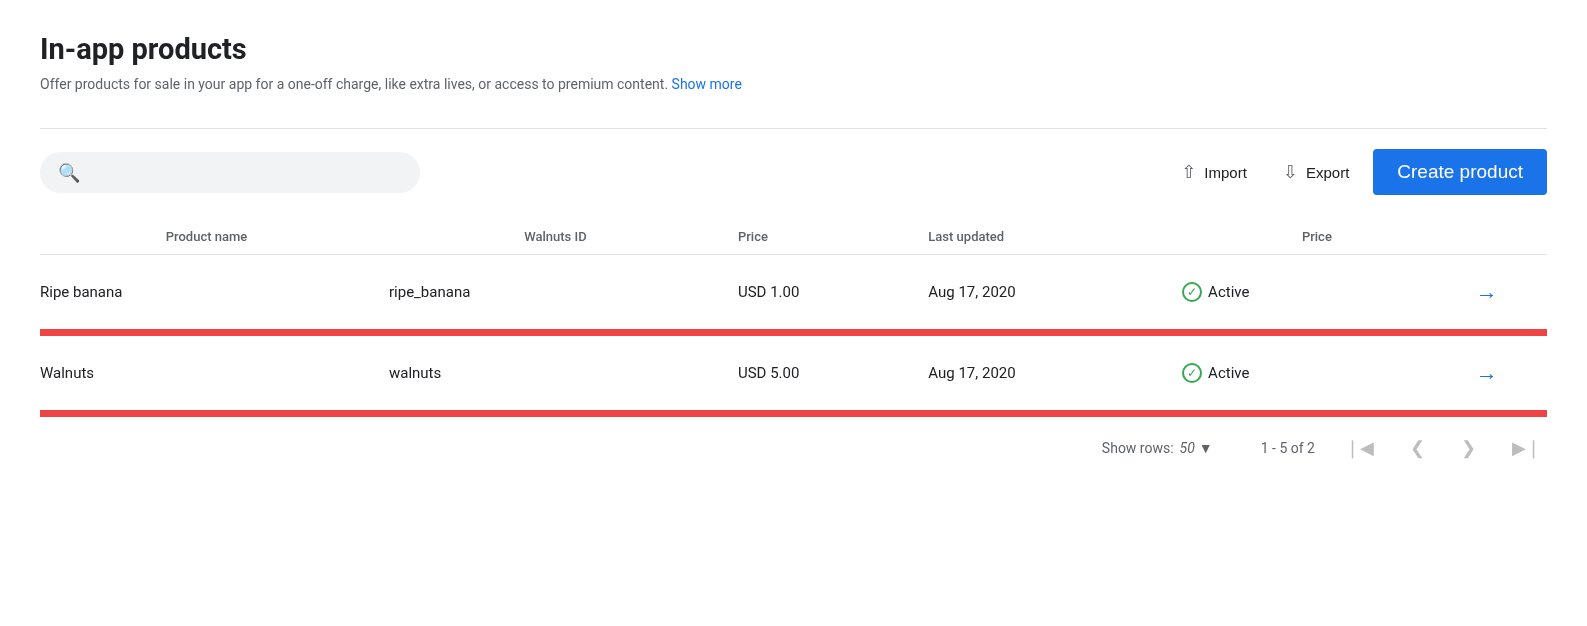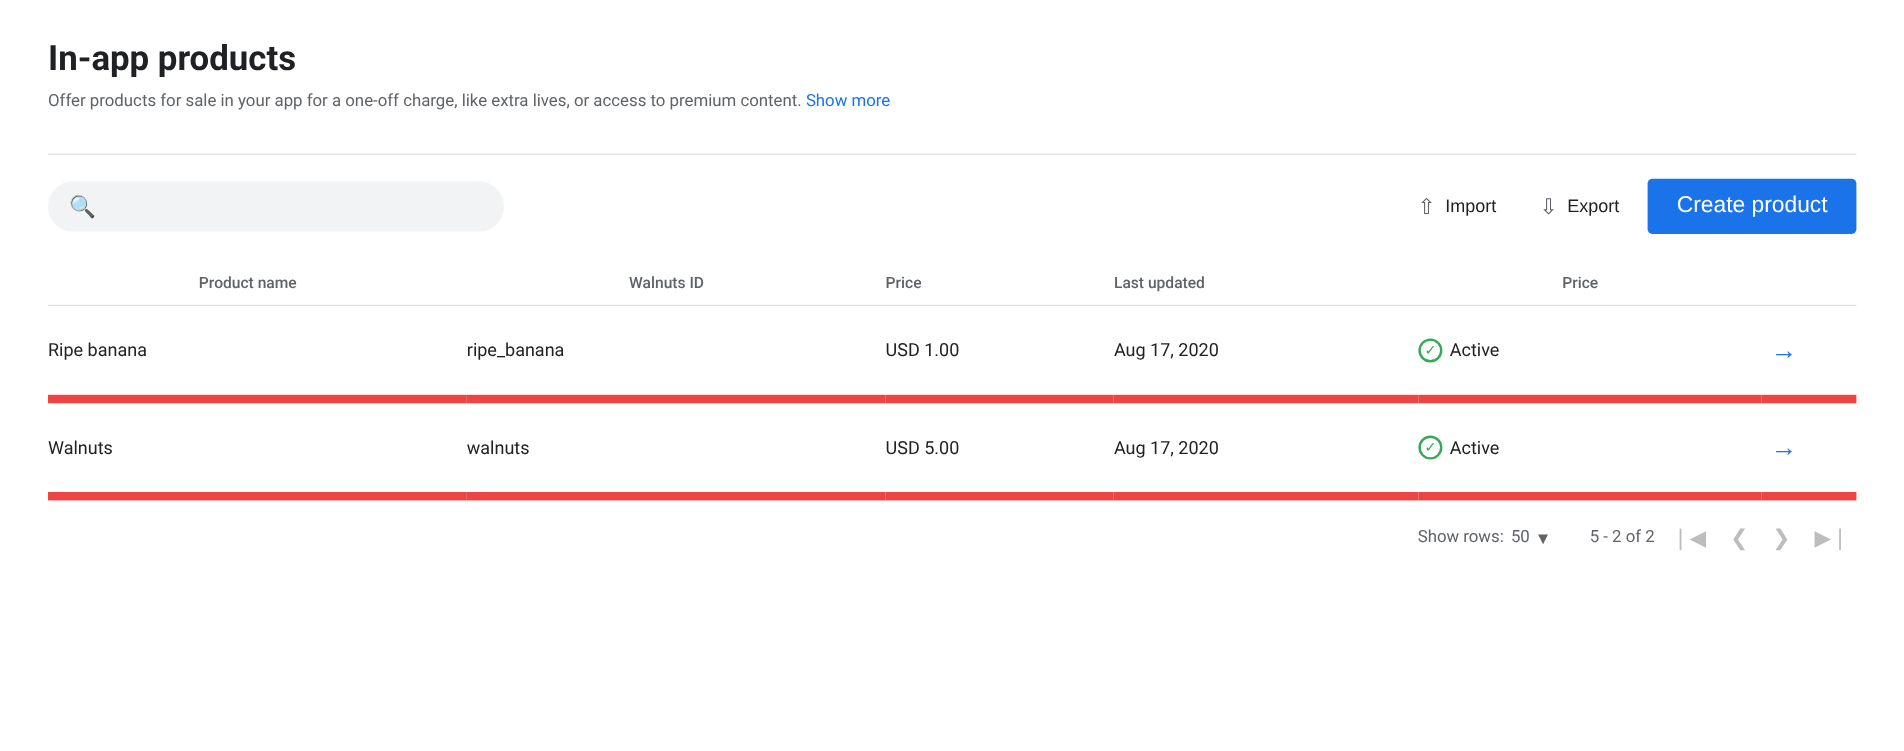--- a/index.html
+++ b/index.html
@@ -144,38 +144,39 @@
       cursor: pointer;
       color: #1a73e8;
       font-size: 22px;
       padding: 4px 8px;
       border-radius: 4px;
     }
     .pagination-row {
       display: flex;
       justify-content: flex-end;
       align-items: center;
-      gap: 8px;
+      gap: 24px;
       padding: 16px 0 8px 0;
       color: #5f6368;
       font-size: 14px;
     }
     .show-rows {
       display: flex;
       align-items: center;
       gap: 6px;
       margin-right: 24px;
     }
     .rows-select {
       display: flex;
       align-items: flex-start;
       gap: 4px;
       cursor: pointer;
       font-size: 14px;
       color: #5f6368;
+      font-style: italic;
     }
     .page-nav-btn {
       background: none;
       border: none;
       cursor: pointer;
       color: #bdbdbd;
       font-size: 18px;
       padding: 4px 6px;
       border-radius: 4px;
       display: flex;
@@ -272,19 +273,19 @@
   </table>
 
   <div class="pagination-row">
     <div class="show-rows">
       <span>Show rows:</span>
       <div class="rows-select">
         <span>50</span>
         <span>▼</span>
       </div>
     </div>
-    <span>5 - 2 of 2</span>
+    <span>1 - 5 of 2</span>
     <button class="page-nav-btn">❘◀</button>
     <button class="page-nav-btn">❮</button>
     <button class="page-nav-btn">❯</button>
     <button class="page-nav-btn">▶❘</button>
   </div>
 </div>
 
 </body></html>

